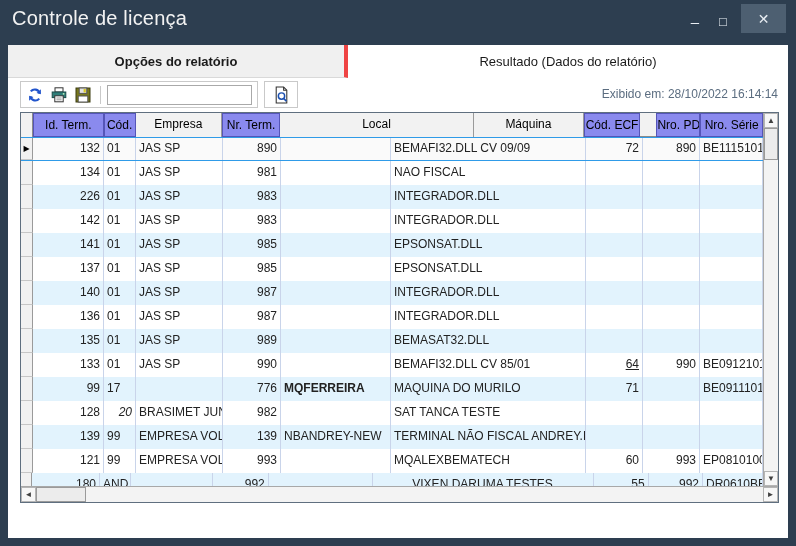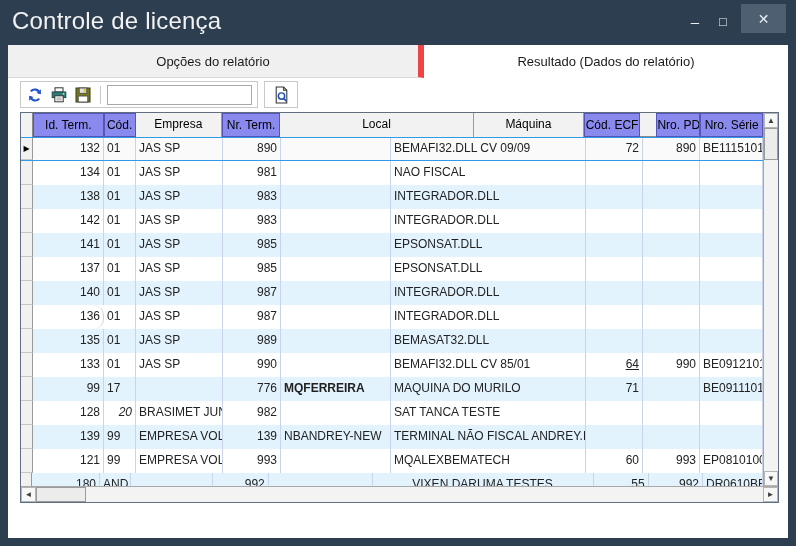--- a/index.html
+++ b/index.html
@@ -1,34 +1,34 @@
 <!DOCTYPE html>
 <html style="--titlebar-bg: #2d3e50; --titlebar-text: #f2f2f2; --close-button-bg: #4d5f71; --tab-inactive-bg: #f0f0f0; --header-highlight-bg: #8a8aee; --header-plain-bg: #f2f2f2; --row-stripe-bg: #e2f3fd; --selected-row-border: #2f9be8; --grid-line: #c9d4ea; --timestamp-text: #5b6d80; --icon-blue: #2255cc; --icon-teal: #2e7d78; --icon-olive: #77771c;"><head>
 <meta charset="utf-8">
 <style>
   * { margin:0; padding:0; box-sizing:border-box; }
   html,body { width:796px; height:546px; font-family:"Liberation Sans", sans-serif; }
   .window { position:relative; width:796px; height:546px; background:var(--titlebar-bg,#2d3e50); overflow:hidden; }
 
   
   .titlebar { position:absolute; top:0; left:0; width:100%; height:45px; }
-  .title { position:absolute; left:12px; top:7px; font-size:24px; color:var(--titlebar-text,#f2f2f2); letter-spacing:.2px; }
+  .title { position:absolute; left:12px; top:7px; font-size:20px; color:var(--titlebar-text,#f2f2f2); letter-spacing:.2px; }
   .winbtn { position:absolute; top:8px; width:26px; height:26px; display:flex; align-items:center; justify-content:center;
             color:#e8edf2; font-size:13px; cursor:default; }
   .btn-min { left:682px; font-size:15px; }
   .btn-max { left:710px; }
   .btn-close { left:741px; top:4px; width:45px; height:29px; background:var(--close-button-bg,#4d5f71); font-size:14px; }
 
   
   .content { position:absolute; left:8px; top:45px; width:780px; height:493px; background:#ffffff; }
 
   
   .tabbar { display:flex; height:33px; width:100%; }
   .tab { display:flex; align-items:center; justify-content:center; font-size:13px; color:#1a1a1a; }
-  .tab.inactive { width:416px; background:var(--tab-inactive-bg,#f0f0f0); border-right:6px solid #ef4444; border-bottom:1px solid #d9d9d9; }
+  .tab.inactive { width:340px; background:var(--tab-inactive-bg,#f0f0f0); border-right:4px solid #ef4444; border-bottom:1px solid #d9d9d9;font-weight:bold; }
   .tab.active { flex:1; background:#ffffff; }
 
   
   .toolbar { position:relative; height:34px; width:100%; }
   .tool-group { position:absolute; left:12px; top:3px; width:238px; height:27px; border:1px solid #c9c9c9;
                 display:flex; align-items:center; padding:0 5px; background:#fff; }
   .tbtn { width:18px; height:18px; margin-right:6px; display:flex; align-items:center; justify-content:center; }
   .tsep { width:1px; height:18px; background:#c9c9c9; margin:0 6px 0 2px; }
   .tool-group input { flex:1; height:20px; border:1px solid #a9a9a9; font-size:12px; padding:0 3px; outline:none; min-width:0; }
   .preview-btn { position:absolute; left:256px; top:3px; width:34px; height:27px; border:1px solid #c9c9c9; background:#fff;
@@ -119,20 +119,21 @@
         <input type="text" value="" style="">
       </div>
       <div class="preview-btn">
         <svg width="17" height="18" viewBox="0 0 16 17">
           <path d="M3 1 h7 l3 3 v12 H3 Z" fill="#ffffff" stroke="#333"></path>
           <path d="M10 1 v3 h3" fill="none" stroke="#333"></path>
           <circle cx="8" cy="9.5" r="3" fill="none" stroke="#1a4fb0" stroke-width="1.4"></circle>
           <path d="M10.2 11.8 L12.6 14.4" stroke="#1a4fb0" stroke-width="1.7"></path>
         </svg>
       </div>
+      <div class="timestamp">Exibido em: 28/10/2022 16:14:14</div>
     </div>
 
     <div class="grid">
       <div class="grid-inner">
         <div class="ghead" id="grid-header">
             <div class="hcell indicator"></div>
             <div class="hcell hl" style="width: 71px;">Id. Term.</div>
             <div class="hcell hl" style="width: 32px;">Cód.</div>
             <div class="hcell" style="width: 87px;">Empresa</div>
             <div class="hcell hl" style="width: 58px;">Nr. Term.</div>
@@ -162,21 +163,21 @@
               <div class="cell" style="width: 87px; text-align: left;">JAS SP</div>
               <div class="cell" style="width: 58px; text-align: right;">981</div>
               <div class="cell" style="width: 110px; text-align: left;"></div>
               <div class="cell" style="width: 195px; text-align: left;">NAO FISCAL</div>
               <div class="cell" style="width: 57px; text-align: right;"></div>
               <div class="cell" style="width: 57px; text-align: right;"></div>
               <div class="cell" style="width: 63px; text-align: left;"></div>
             </div>
             <div class="grow stripe">
               <div class="cell indicator"></div>
-              <div class="cell" style="width: 71px; text-align: right;">138</div>
+              <div class="cell" style="width: 71px; text-align: right;">226</div>
               <div class="cell" style="width: 32px; text-align: left;">01</div>
               <div class="cell" style="width: 87px; text-align: left;">JAS SP</div>
               <div class="cell" style="width: 58px; text-align: right;">983</div>
               <div class="cell" style="width: 110px; text-align: left;"></div>
               <div class="cell" style="width: 195px; text-align: left;">INTEGRADOR.DLL</div>
               <div class="cell" style="width: 57px; text-align: right;"></div>
               <div class="cell" style="width: 57px; text-align: right;"></div>
               <div class="cell" style="width: 63px; text-align: left;"></div>
             </div>
             <div class="grow">
@@ -222,21 +223,21 @@
               <div class="cell" style="width: 87px; text-align: left;">JAS SP</div>
               <div class="cell" style="width: 58px; text-align: right;">987</div>
               <div class="cell" style="width: 110px; text-align: left;"></div>
               <div class="cell" style="width: 195px; text-align: left;">INTEGRADOR.DLL</div>
               <div class="cell" style="width: 57px; text-align: right;"></div>
               <div class="cell" style="width: 57px; text-align: right;"></div>
               <div class="cell" style="width: 63px; text-align: left;"></div>
             </div>
             <div class="grow">
               <div class="cell indicator"></div>
-              <div class="cell" style="width: 71px; text-align: right; border-radius: 10px;">136</div>
+              <div class="cell" style="width: 71px; text-align: right;">136</div>
               <div class="cell" style="width: 32px; text-align: left;">01</div>
               <div class="cell" style="width: 87px; text-align: left;">JAS SP</div>
               <div class="cell" style="width: 58px; text-align: right;">987</div>
               <div class="cell" style="width: 110px; text-align: left;"></div>
               <div class="cell" style="width: 195px; text-align: left;">INTEGRADOR.DLL</div>
               <div class="cell" style="width: 57px; text-align: right;"></div>
               <div class="cell" style="width: 57px; text-align: right;"></div>
               <div class="cell" style="width: 63px; text-align: left;"></div>
             </div>
             <div class="grow stripe">

